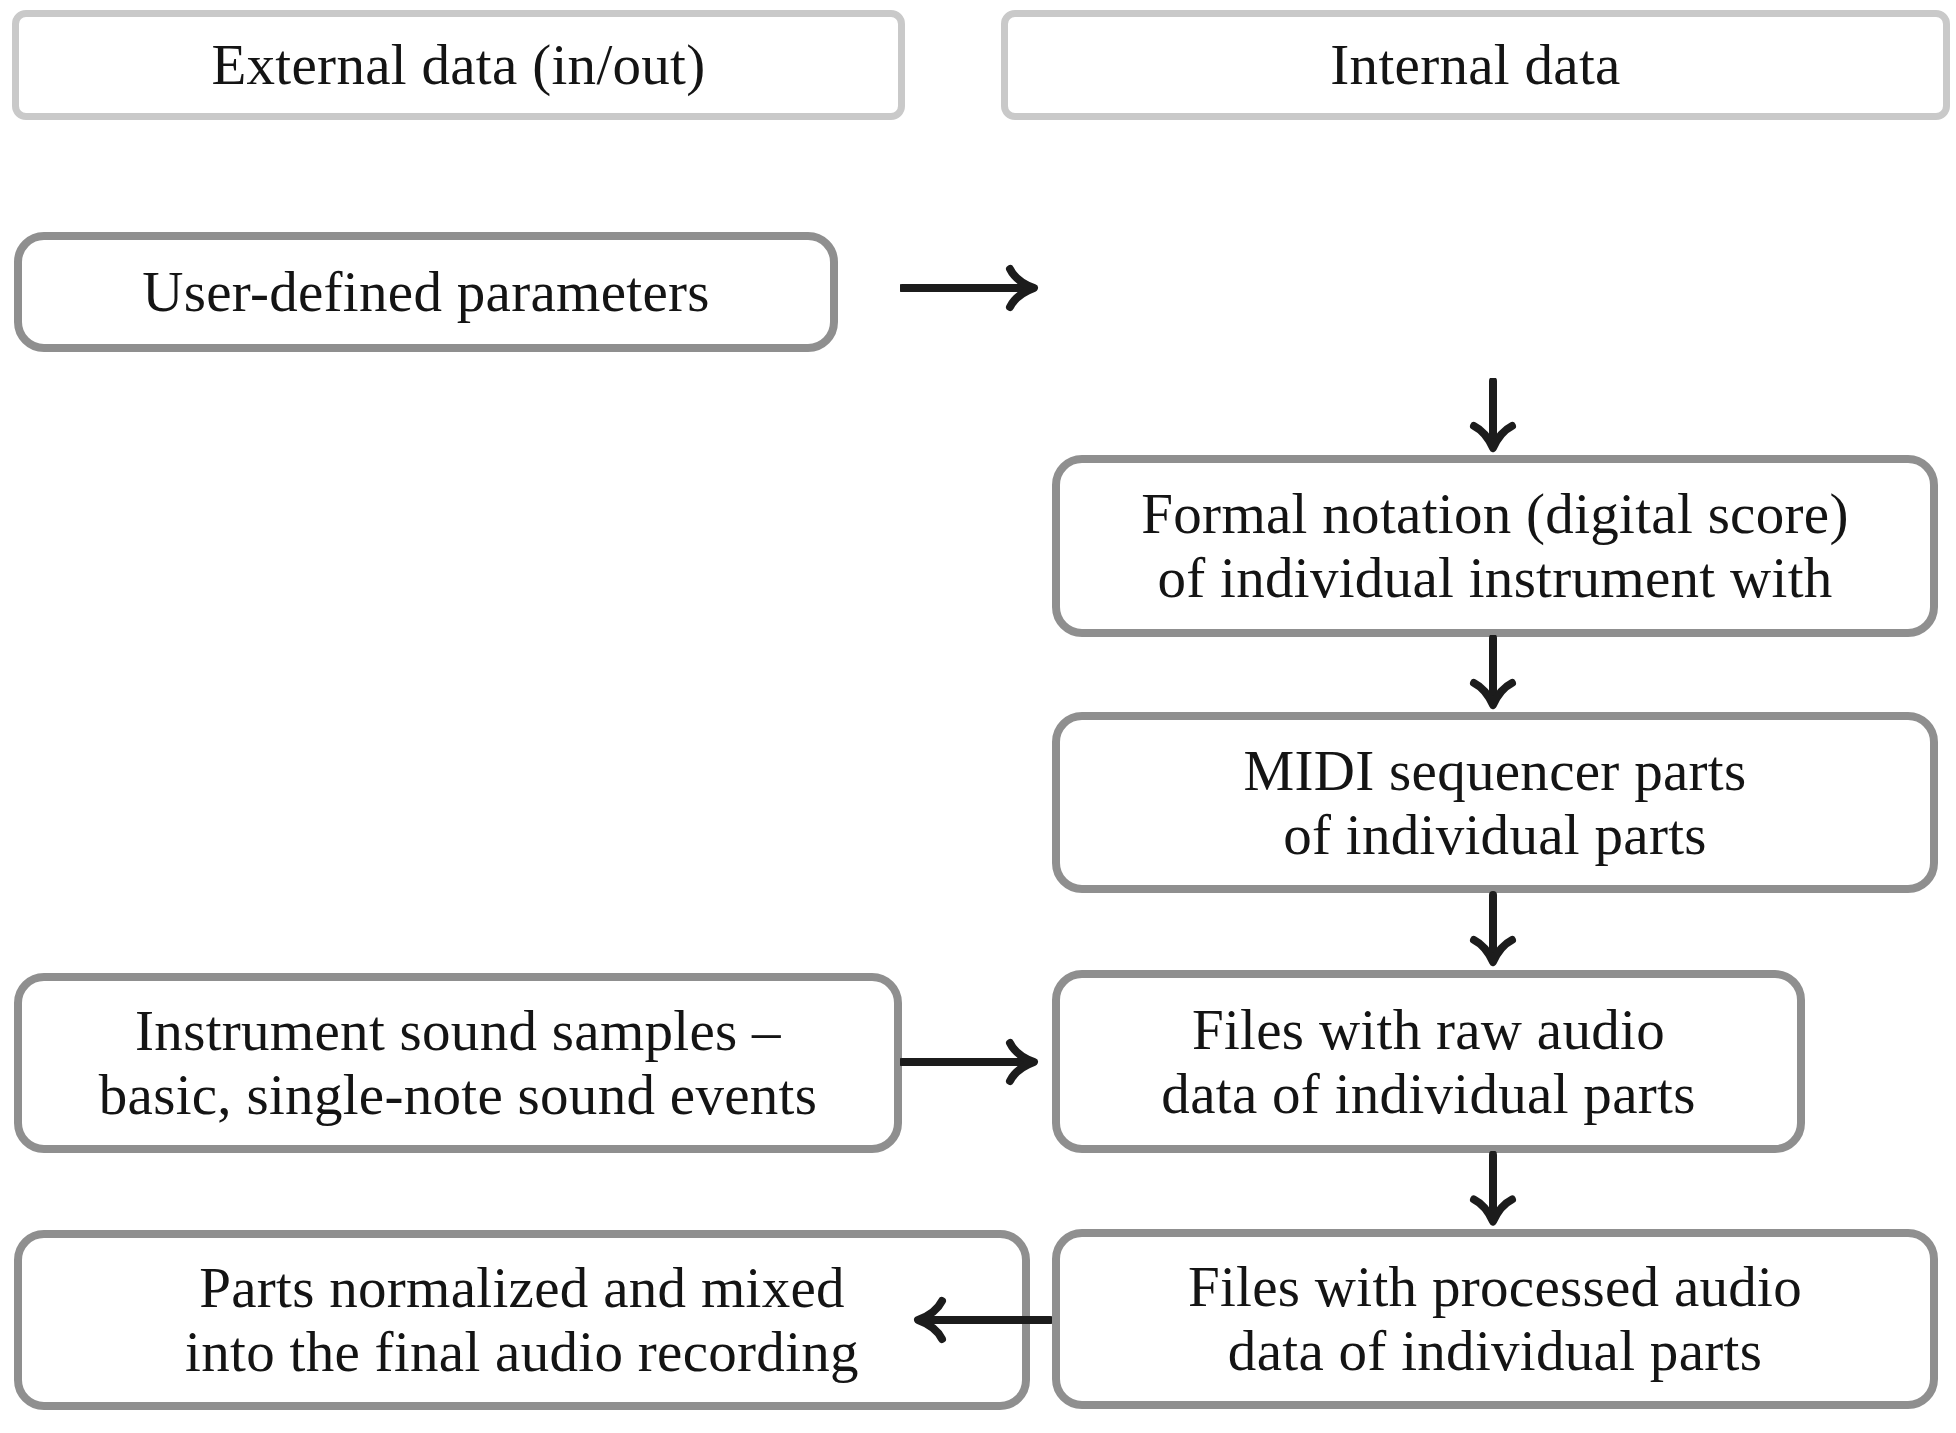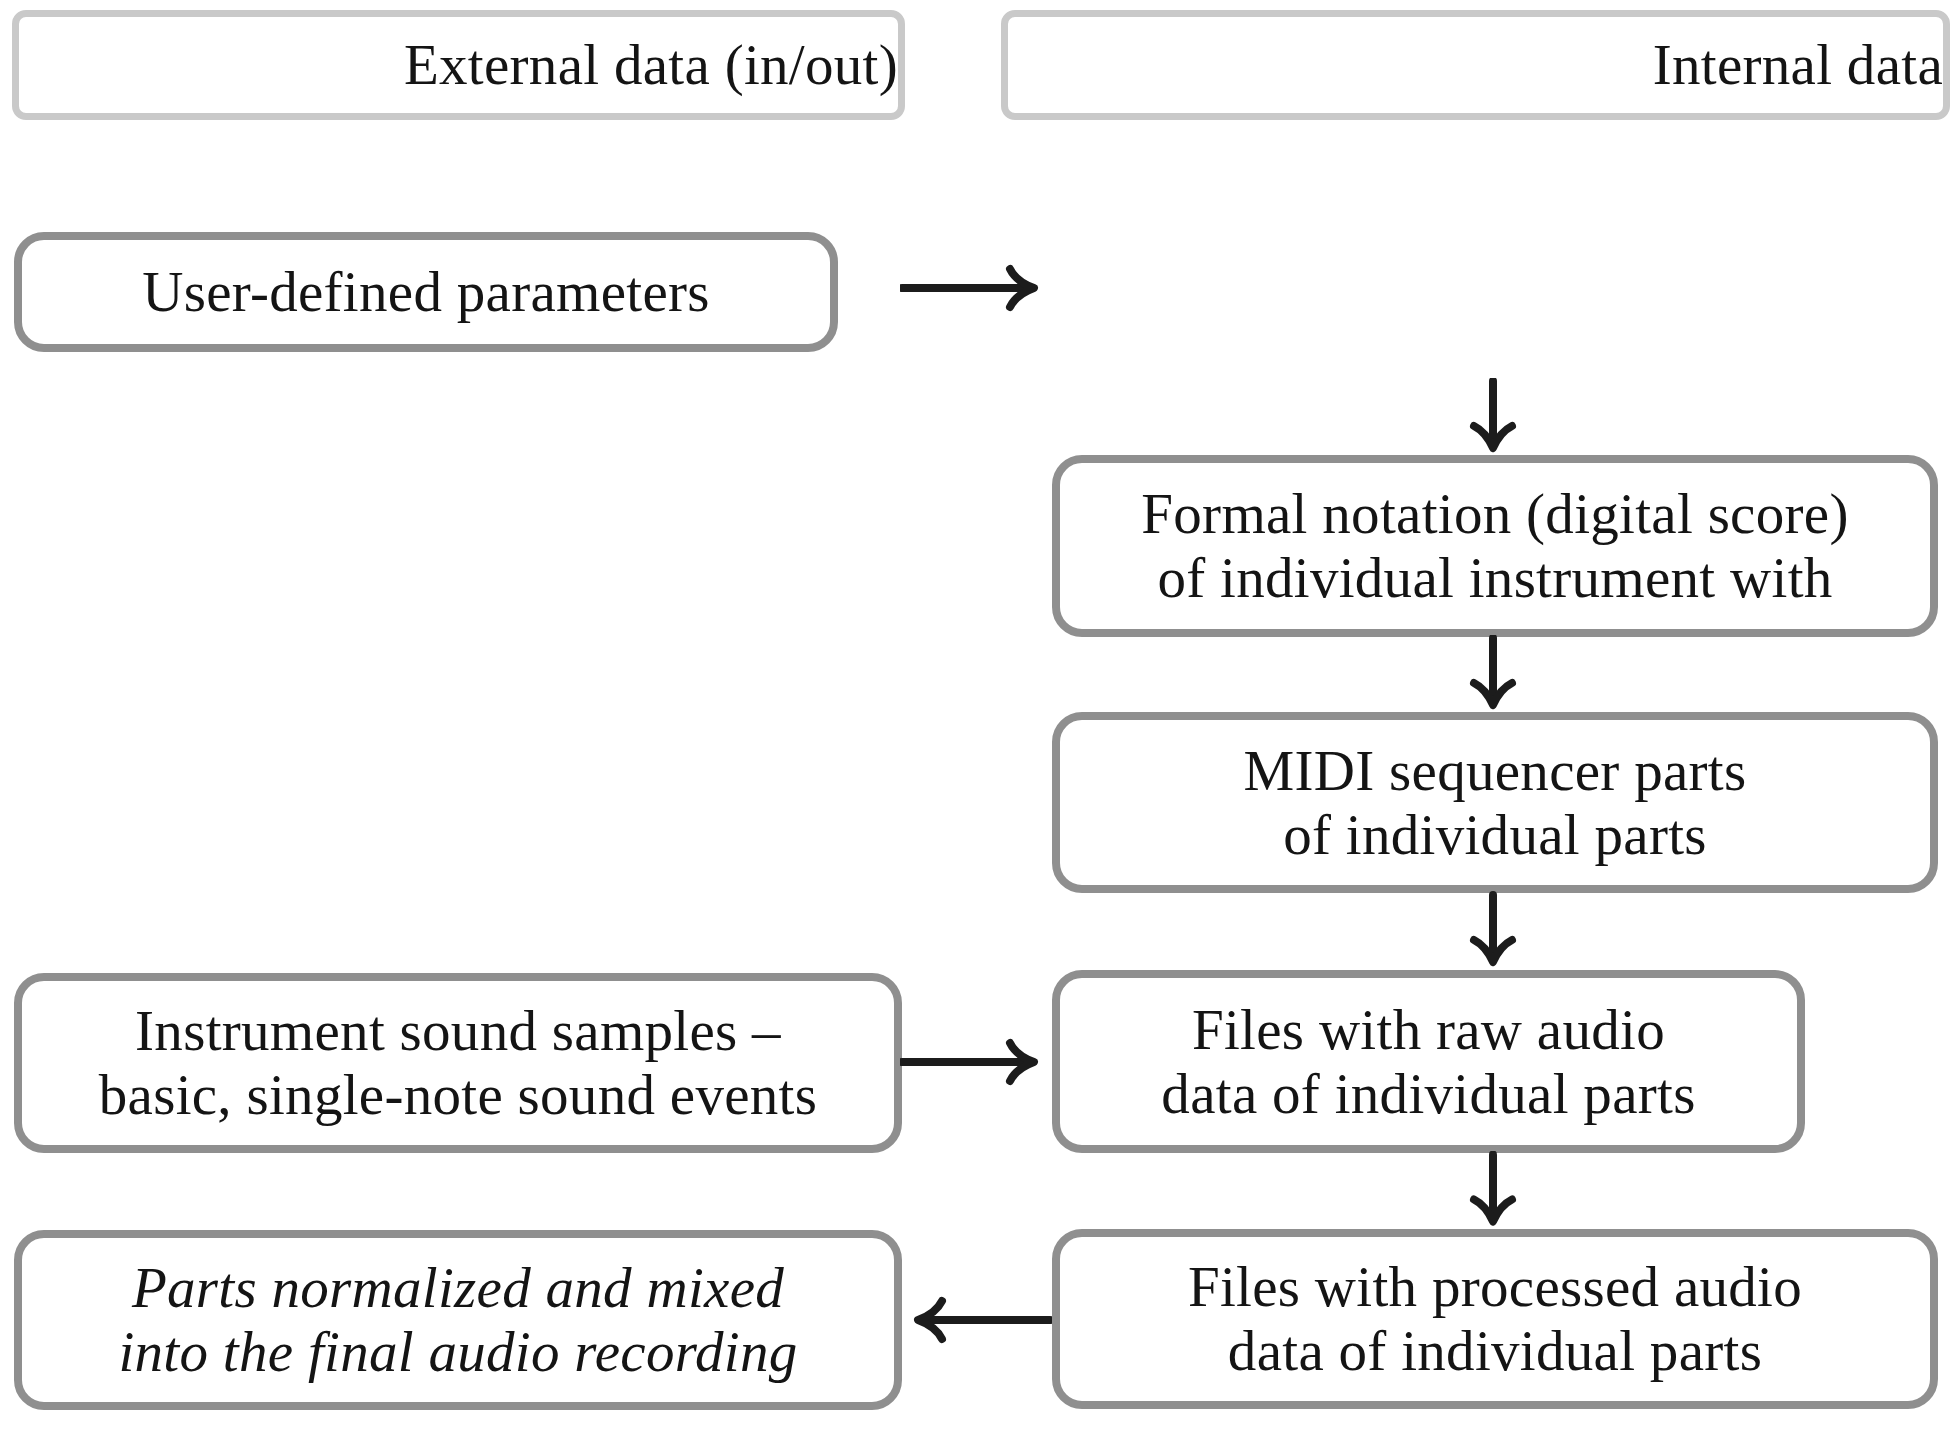--- a/index.html
+++ b/index.html
@@ -26,33 +26,32 @@
     text-align: center;
     background: #ffffff;
     font-size: 57px;
     line-height: 1.12;
     letter-spacing: 0.3px;
     white-space: nowrap;
   }
   .header-box {
     border: 7px solid var(--header-border, #c9c9c9);
     border-radius: 14px;
-    align-items: flex-end;
   }
   .flow-box {
     border: 8px solid var(--box-border, #8f8f8f);
     border-radius: 30px;
   }
   
   #hdr-external   { left: 12px;   top: 10px;  width: 893px; height: 110px; }
   #hdr-internal   { left: 1001px; top: 10px;  width: 949px; height: 110px; }
   
   #box-user-params { left: 14px;  top: 232px;  width: 824px; height: 120px; }
   #box-instrument  { left: 14px;  top: 973px;  width: 888px; height: 180px; }
-  #box-parts       { left: 14px;  top: 1230px; width: 888px; height: 180px; font-style: italic; }
+  #box-parts       { left: 14px;  top: 1230px; width: 1016px; height: 180px; }
   
   #box-internal-repr { left: 1052px; top: 196px;  width: 886px; height: 184px; }
   #box-formal        { left: 1052px; top: 455px;  width: 886px; height: 182px; }
   #box-midi          { left: 1052px; top: 712px;  width: 886px; height: 181px; }
   #box-raw           { left: 1052px; top: 970px;  width: 753px; height: 183px; }
   #box-processed     { left: 1052px; top: 1229px; width: 886px; height: 180px; }
   
   .arrow { position: absolute; }
   .arrow path {
     stroke: var(--arrow, #1c1c1c);

